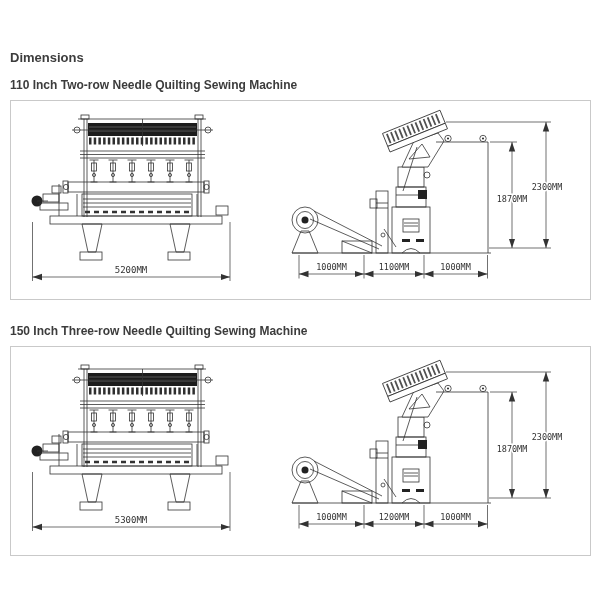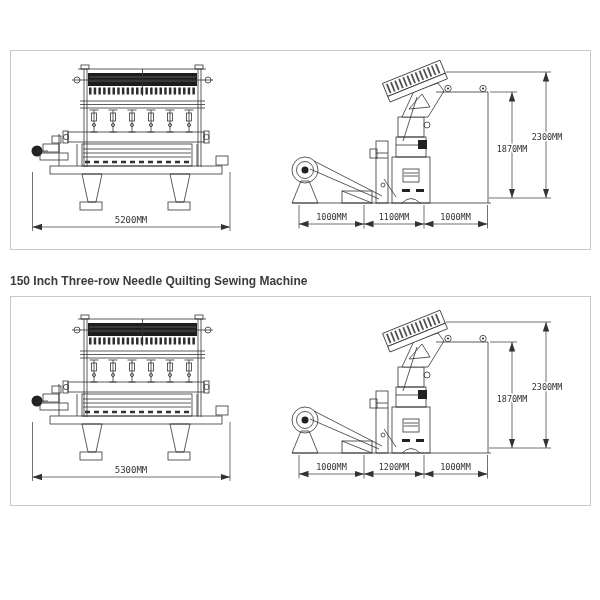--- a/index.html
+++ b/index.html
@@ -146,22 +146,24 @@
       <line x1="206" y1="35" x2="233" y2="35"></line>
       <line x1="228" y1="35" x2="228" y2="141" marker-start="url(#arr)" marker-end="url(#arr)"></line>
       <line x1="162" y1="15" x2="267" y2="15"></line>
       <line x1="262" y1="15" x2="262" y2="141" marker-start="url(#arr)" marker-end="url(#arr)"></line>
       <line x1="205" y1="141" x2="267" y2="141"></line>
     </g>
   </defs>
 </svg>
 
 <div class="page">
+  <h2 class="page-title">Dimensions</h2>
 
   <section>
+    <h3 class="section-heading">110 Inch Two-row Needle Quilting Sewing Machine</h3>
     <div class="panel panel-1">
       <svg class="front-svg" width="212" height="184" viewBox="0 0 212 184">
         <use href="#front-machine"></use>
         <use href="#front-dims"></use>
         <text class="dim" x="101" y="163" text-anchor="middle">5200MM</text>
       </svg>
       <svg class="side-svg" width="300" height="184" viewBox="0 0 300 184">
         <use href="#side-machine"></use>
         <use href="#side-dims"></use>
         <text class="dim-s" x="47.5" y="163" text-anchor="middle">1000MM</text>

